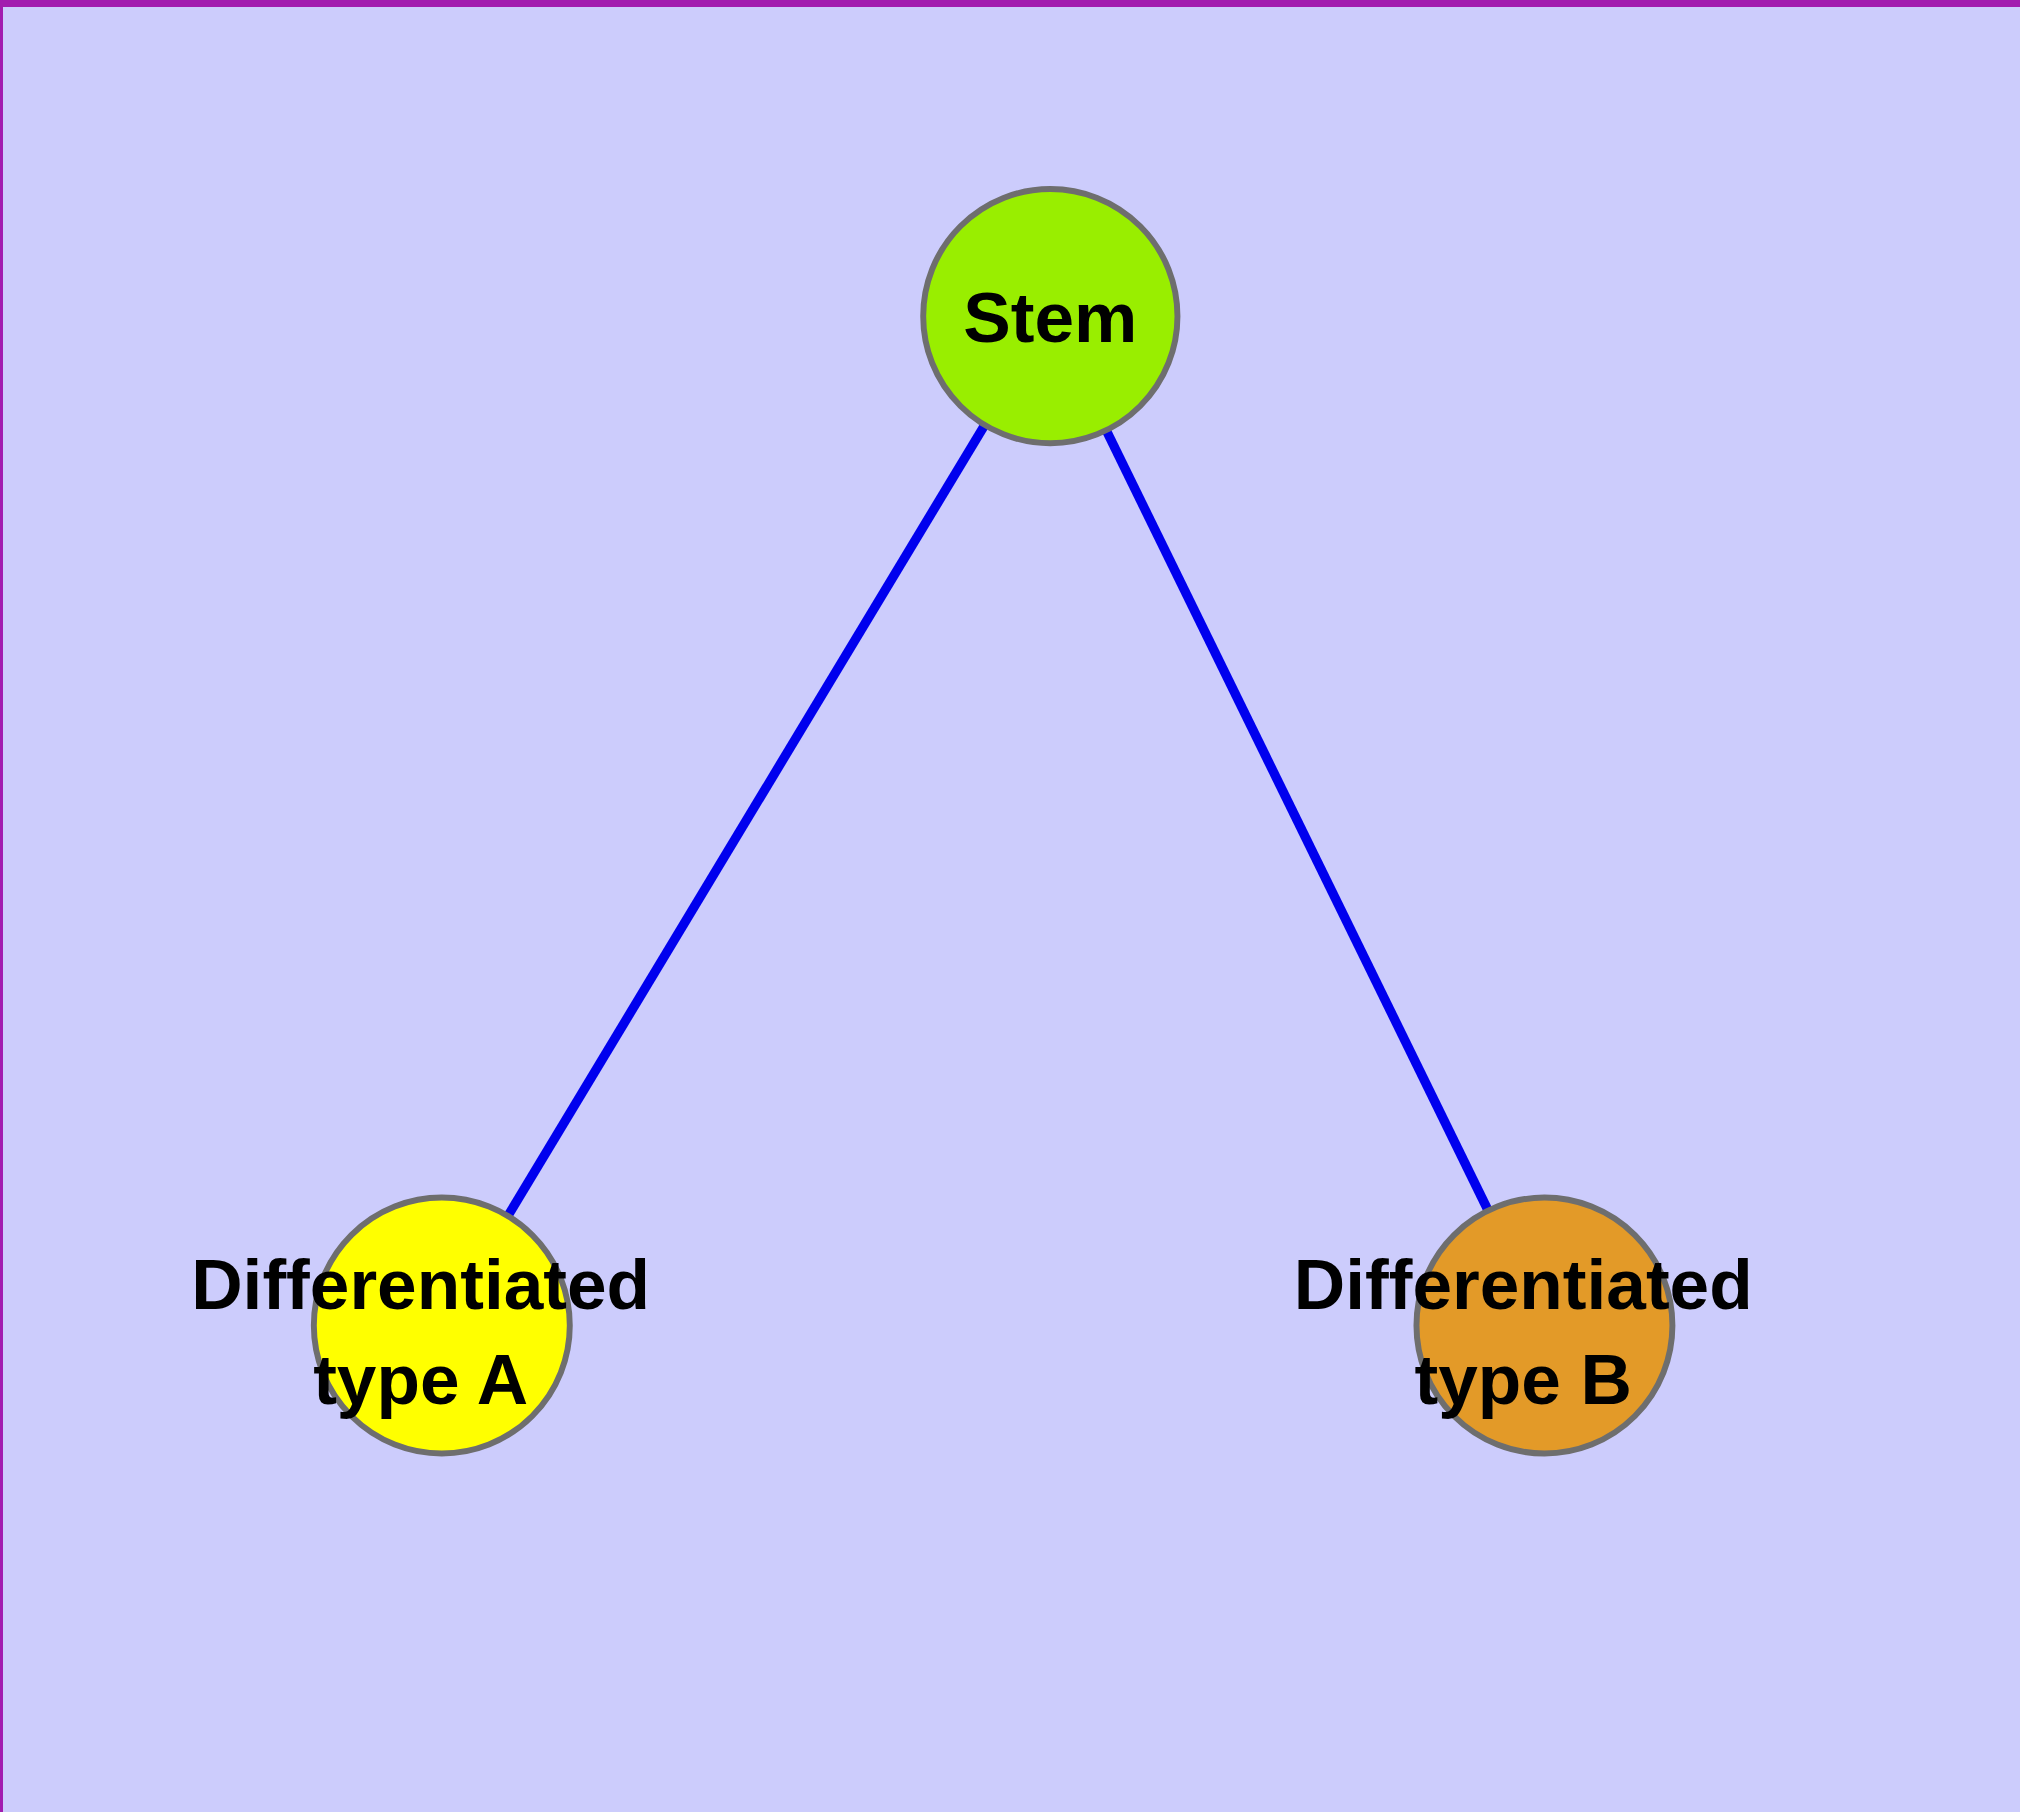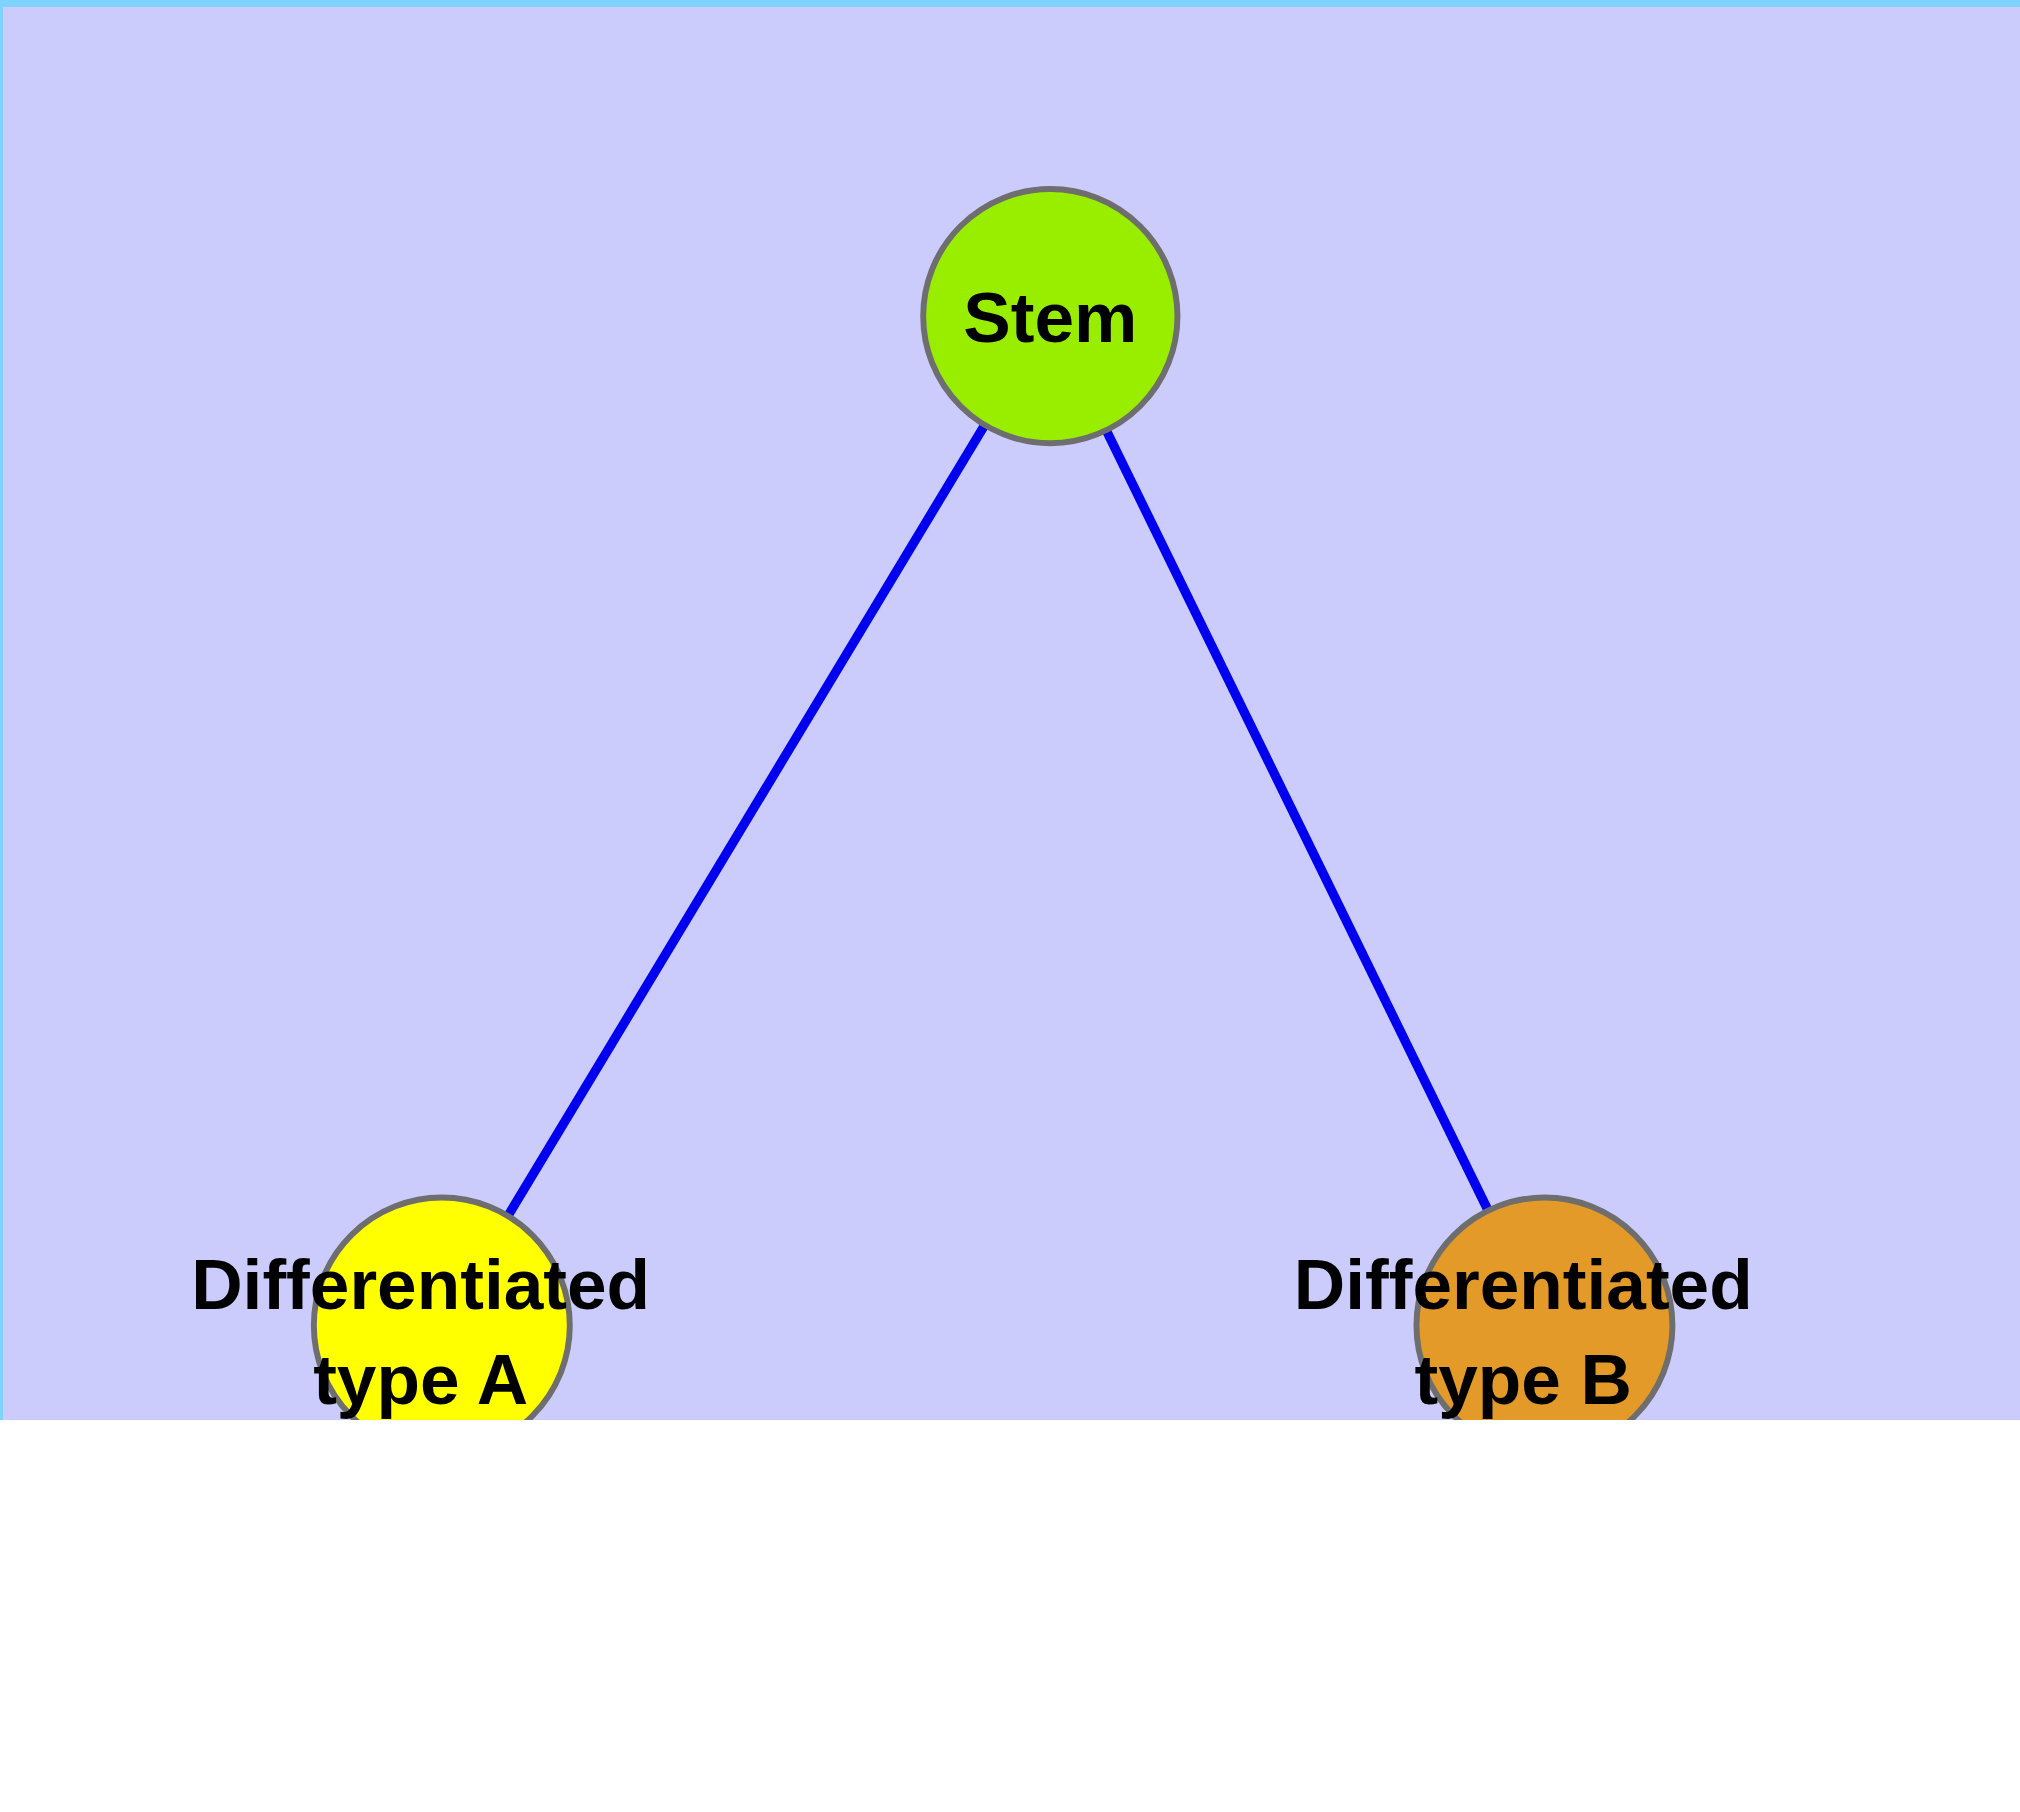--- a/index.html
+++ b/index.html
@@ -3,22 +3,22 @@
 <meta charset="utf-8">
 <style>
   html, body {
     margin: 0;
     padding: 0;
     background: #ffffff;
   }
   #canvas {
     position: relative;
     width: 2021px;
-    height: 1420px;
-    background: #7dd3fc;
+    height: 1812px;
+    background: #a21caf;
     overflow: hidden;
     font-family: "Liberation Sans", sans-serif;
   }
   #plot-bg {
     position: absolute;
     left: 3.4px;
     top: 6.8px;
     width: 2017px;
     height: 1805px;
     background: #ccccfc;

